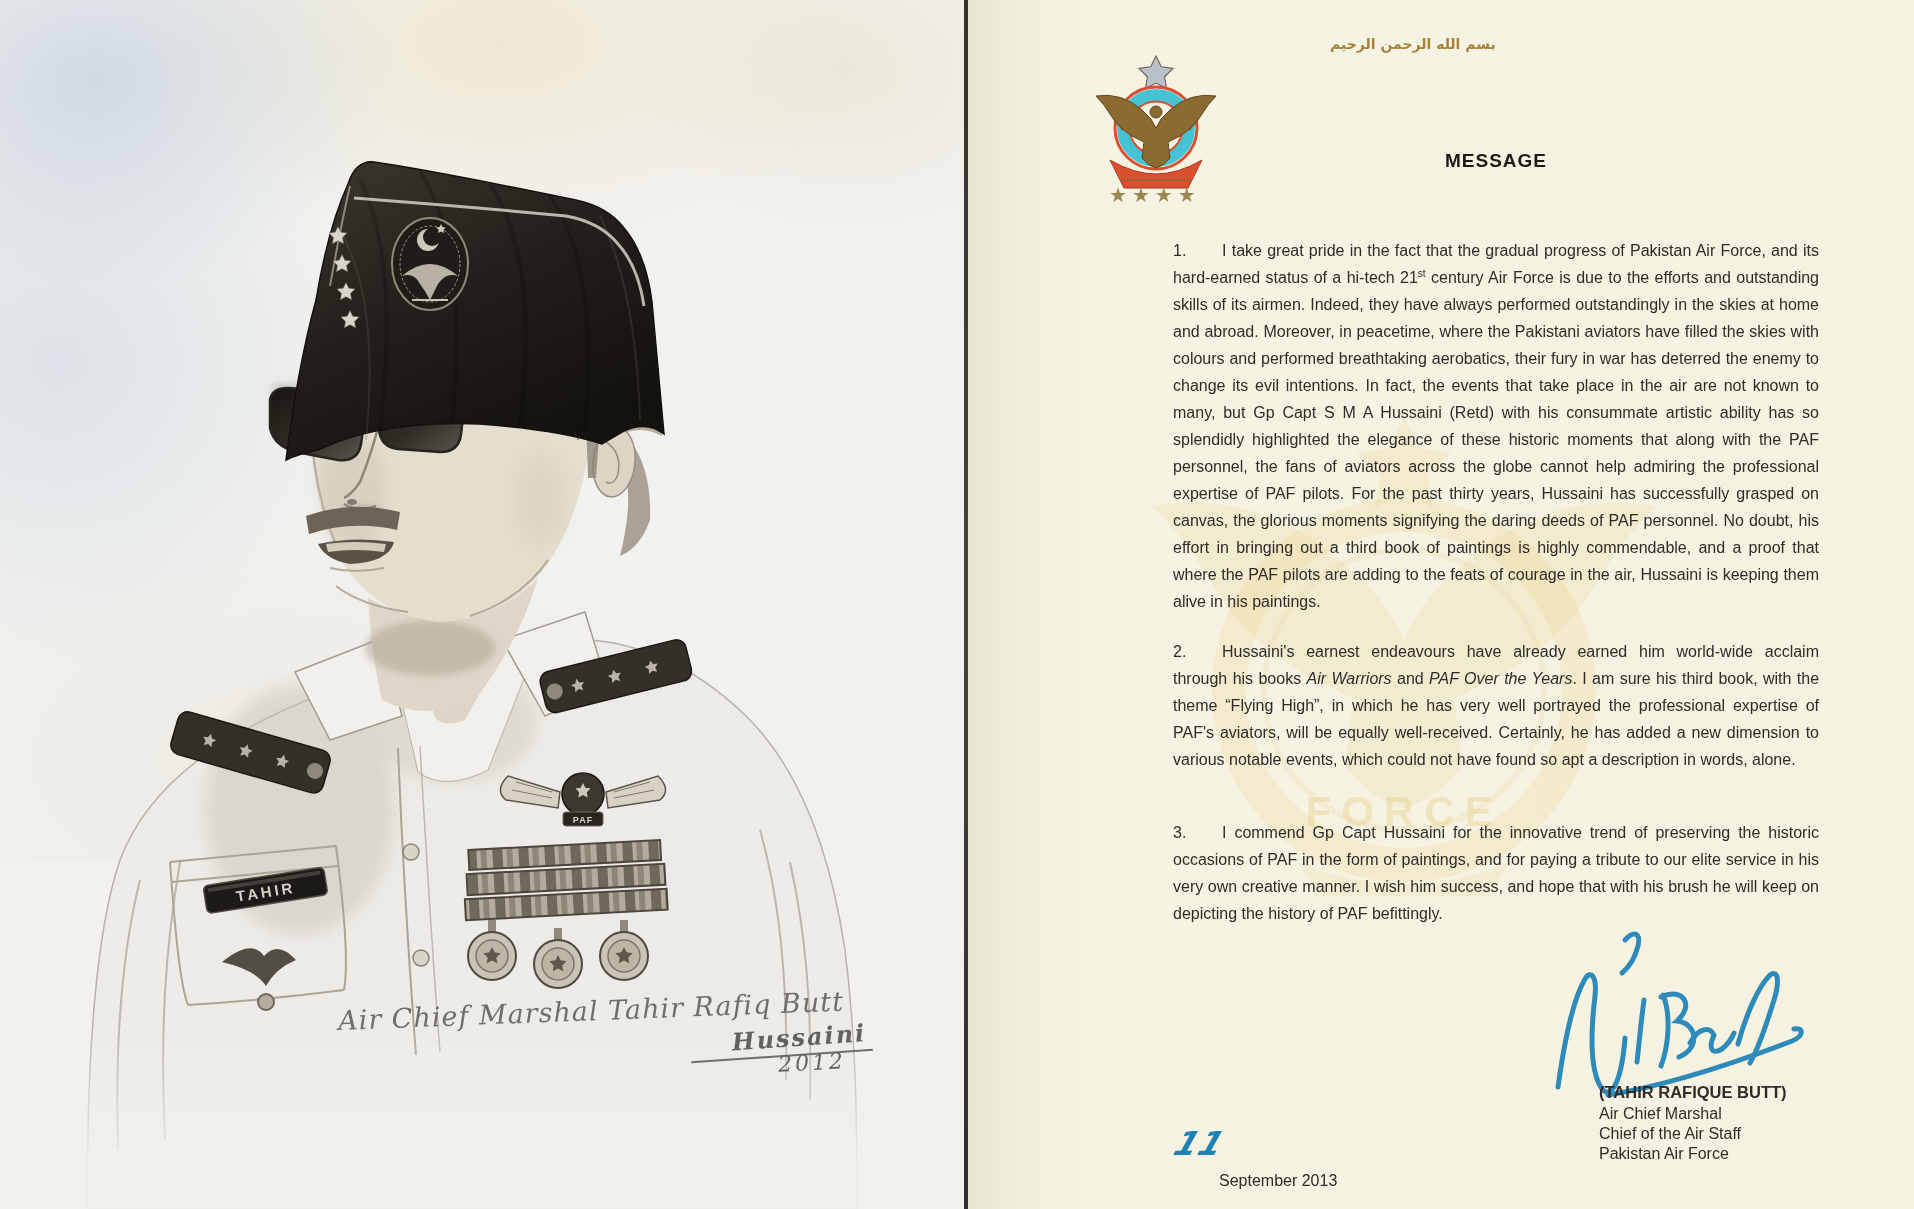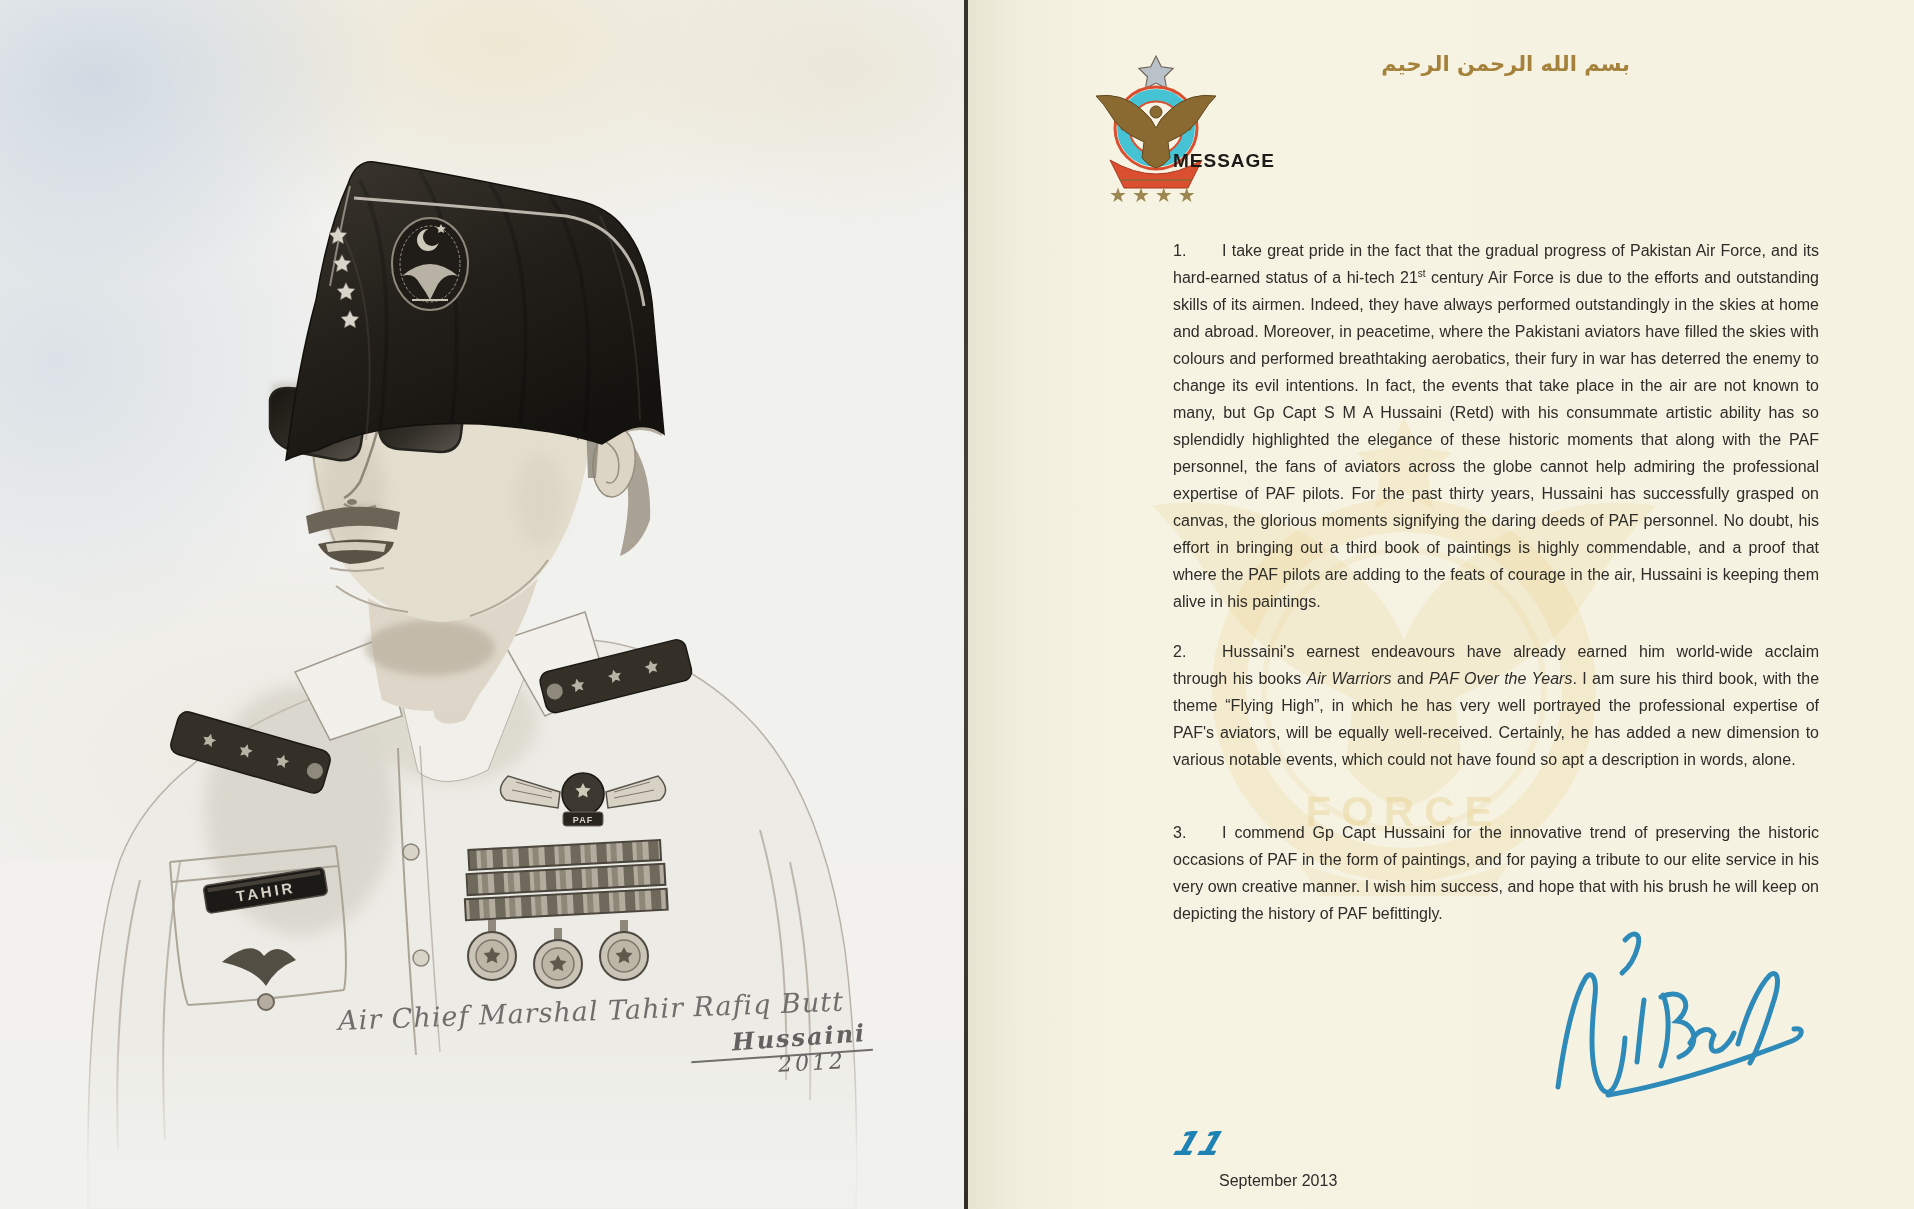--- a/index.html
+++ b/index.html
@@ -28,25 +28,25 @@
     transform:rotate(-3deg);letter-spacing:3px;}
 
   
   .gutter{position:absolute;left:964px;top:0;width:4px;height:1209px;z-index:4;
     background:linear-gradient(180deg,#35332b,#46443a 50%,#302e27);}
 
   
   .page-right{position:absolute;left:968px;top:0;width:946px;height:1209px;
     background:linear-gradient(90deg,#e7e4d2 0px,#f2eedd 52px,#f7f3e3 140px,#f6f2e1 100%);}
   .decor-svg{position:absolute;left:0;top:0;z-index:1;}
-  .bismillah{position:absolute;left:362px;top:52px;width:300px;z-index:2;
-    text-align:right;font-size:21px;font-weight:bold;color:#a5823c;direction:rtl;
+  .bismillah{position:absolute;left:362px;top:36px;width:300px;z-index:2;
+    text-align:left;font-size:14px;font-weight:bold;color:#a5823c;direction:rtl;
     font-family:"DejaVu Sans",sans-serif;}
   .heading{position:absolute;left:205px;top:150px;width:646px;z-index:2;
-    text-align:left;font-size:19px;font-weight:bold;letter-spacing:1px;color:#1c1b18;}
+    text-align:center;font-size:19px;font-weight:bold;letter-spacing:1px;color:#1c1b18;}
   .rank-stars{position:absolute;left:141px;top:183px;z-index:2;
     font-size:20px;letter-spacing:5px;color:#9c8752;}
   .message-body{position:absolute;left:205px;top:0;width:646px;height:1044px;z-index:2;}
   .para{position:absolute;left:0;margin:0;width:646px;text-align:justify;
     font-size:16px;line-height:27px;color:#2d2c28;}
   .para:nth-of-type(1){top:237px;}
   .para:nth-of-type(2){top:638px;}
   .para:nth-of-type(3){top:819px;}
   .pnum{display:inline-block;width:49px;}
   .para sup{font-size:10px;line-height:0;vertical-align:super;}
@@ -321,17 +321,23 @@
     <div class="heading">MESSAGE</div>
 
     <div class="rank-stars">★★★★</div>
 
     <div class="message-body">
         <p class="para"><span class="pnum">1.</span><span>I take great pride in the fact that the gradual progress of Pakistan Air Force, and its hard-earned status of a hi-tech 21</span><sup>st</sup><span> century Air Force is due to the efforts and outstanding skills of its airmen. Indeed, they have always performed outstandingly in the skies at home and abroad. Moreover, in peacetime, where the Pakistani aviators have filled the skies with colours and performed breathtaking aerobatics, their fury in war has deterred the enemy to change its evil intentions. In fact, the events that take place in the air are not known to many, but Gp Capt S M A Hussaini (Retd) with his consummate artistic ability has so splendidly highlighted the elegance of these historic moments that along with the PAF personnel, the fans of aviators across the globe cannot help admiring the professional expertise of PAF pilots. For the past thirty years, Hussaini has successfully grasped on canvas, the glorious moments signifying the daring deeds of PAF personnel. No doubt, his effort in bringing out a third book of paintings is highly commendable, and a proof that where the PAF pilots are adding to the feats of courage in the air, Hussaini is keeping them alive in his paintings.</span></p>
         <p class="para"><span class="pnum">2.</span><span>Hussaini's earnest endeavours have already earned him world-wide acclaim through his books </span><i>Air Warriors</i><span> and </span><i>PAF Over the Years</i><span>. I am sure his third book, with the theme “Flying High”, in which he has very well portrayed the professional expertise of PAF's aviators, will be equally well-received. Certainly, he has added a new dimension to various notable events, which could not have found so apt a description in words, alone.</span></p>
         <p class="para"><span class="pnum">3.</span><span>I commend Gp Capt Hussaini for the innovative trend of preserving the historic occasions of PAF in the form of paintings, and for paying a tribute to our elite service in his very own creative manner. I wish him success, and hope that with his brush he will keep on depicting the history of PAF befittingly.</span></p>
       </div>
 
+    <div class="sig-block">
+      <div class="sig-name">(TAHIR RAFIQUE BUTT)</div>
+      <div>Air Chief Marshal</div>
+      <div>Chief of the Air Staff</div>
+      <div>Pakistan Air Force</div>
+    </div>
 
     <div class="date-day">11</div>
     <div class="date-text">September 2013</div>
   </div>
 </div>
 
 </body></html>

